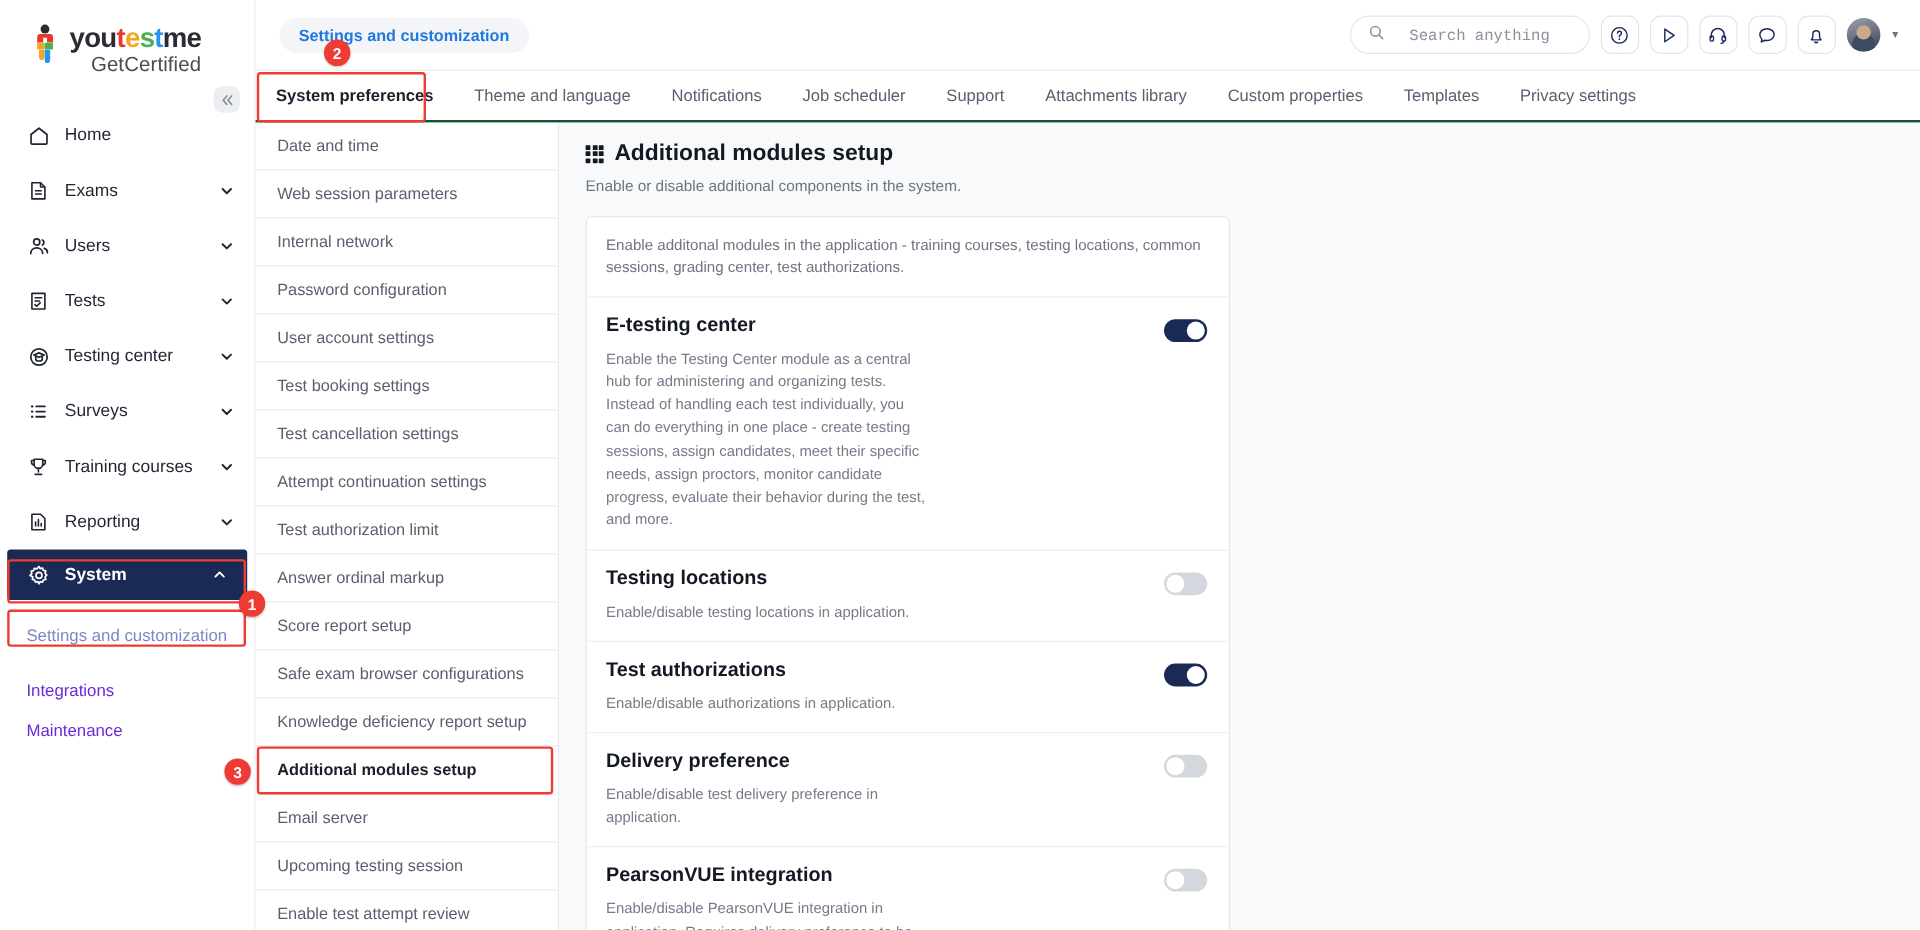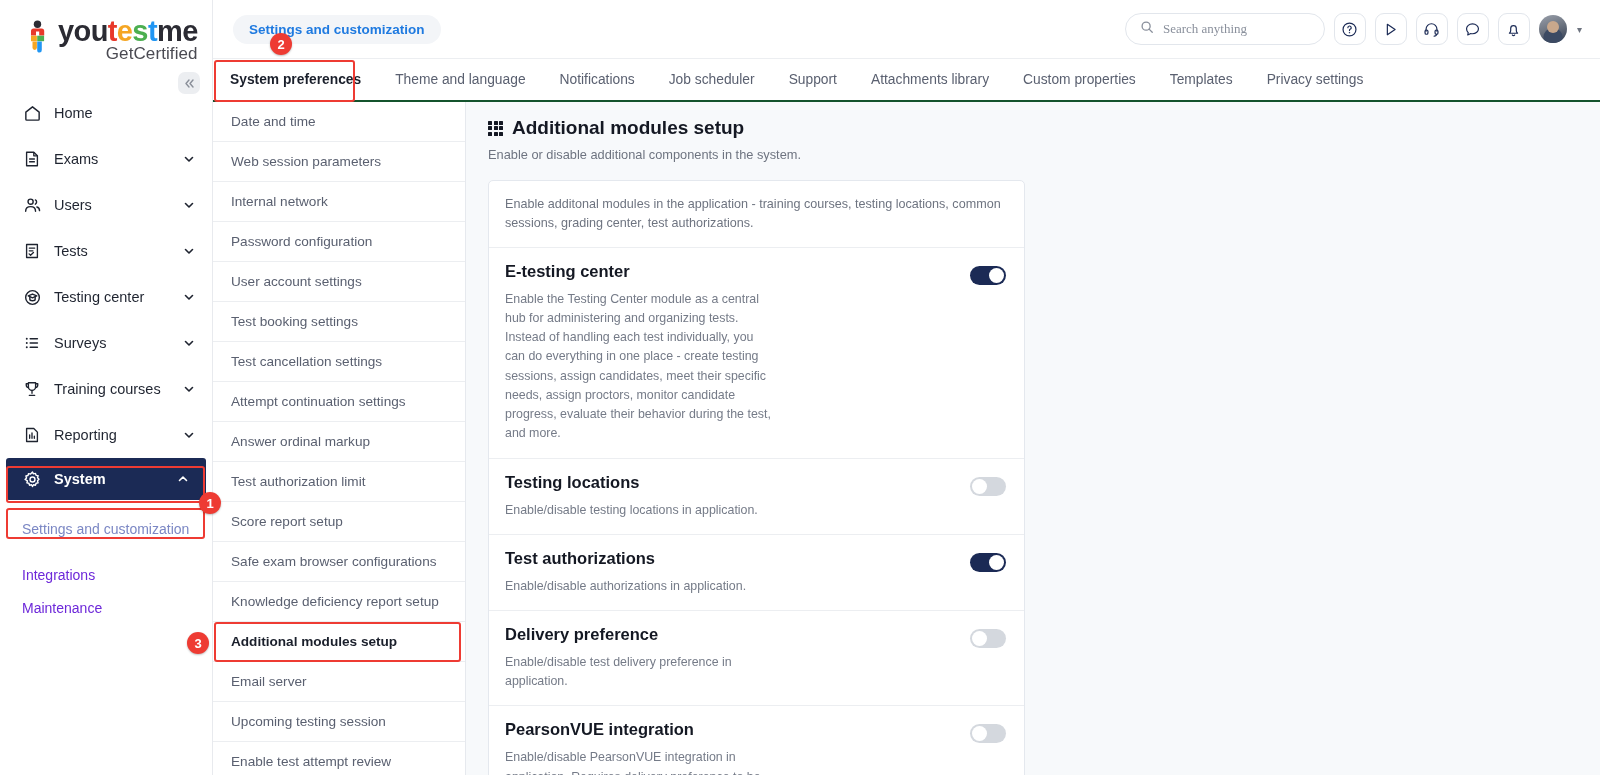--- a/index.html
+++ b/index.html
@@ -16,21 +16,21 @@
     width: 213px; min-width: 213px; height: 775px;
     background: #ffffff;
     border-right: 1px solid #e8eaee;
     position: relative;
     display: flex; flex-direction: column;
   }
   .logo-wrap { padding: 20px 0 0 22px; height: 66px; }
   .logo { display: flex; align-items: flex-start; }
   .logo-mark { width: 30px; height: 34px; position: relative; margin-right: 6px; flex: none; }
   .logo-text { display:flex; flex-direction: column; }
-  .logo-word { font-size: 29px; font-weight: 700; letter-spacing: -0.6px; line-height: 23px; }
+  .logo-word { font-size: 23px; font-weight: 700; letter-spacing: -0.6px; line-height: 23px; }
   .lw-you { color: #2b2b33; }
   .lw-t1 { color: #e8392b; }
   .lw-e  { color: #f5a623; }
   .lw-s  { color: #4caf50; }
   .lw-t2 { color: #2196f3; }
   .lw-me { color: #2b2b33; }
   .logo-sub { font-size: 17px; color: #4a4a52; text-align: right; margin-top: 1px; letter-spacing: .1px;}
 
   .collapse-btn {
     position: absolute; left: 178px; top: 72px;
@@ -84,21 +84,21 @@
     background: #f3f5f8; color: #1f7ae0; font-size: 13.5px; font-weight: 600;
     padding: 7px 16px; border-radius: 17px; cursor: pointer;
   }
   .topbar-right { margin-left: auto; display: flex; align-items: center; gap: 9px; }
   .search-box {
     width: 200px; height: 32px; border: 1px solid #e2e6ec; border-radius: 17px;
     display: flex; align-items: center; gap: 9px; padding: 0 14px; background: #fff;
   }
   .search-box input {
     border: none; outline: none; font-size: 13px; color: #6e7480;
-    font-family: Liberation Serif, serif; width: 140px; background: transparent;
+    font-family: Liberation Mono, monospace; width: 140px; background: transparent; text-align: center;
   }
   .search-box input::placeholder { color: #8a909c; }
   .icon-btn {
     width: 32px; height: 32px; border: 1px solid #e2e6ec; border-radius: 9px;
     background: #fff; display: flex; align-items: center; justify-content: center;
     cursor: pointer; color: #1b2a55;
   }
   .avatar {
     width: 28px; height: 28px; border-radius: 50%; overflow: hidden;
     background: linear-gradient(160deg,#9aa0ab 0%,#6f7682 45%,#2f3a50 100%);
@@ -481,24 +481,24 @@
         <div class="settings-item">
             <span>Test booking settings</span>
           </div>
         <div class="settings-item">
             <span>Test cancellation settings</span>
           </div>
         <div class="settings-item">
             <span>Attempt continuation settings</span>
           </div>
         <div class="settings-item">
+            <span>Test authorization limit</span>
+          </div>
+        <div class="settings-item">
             <span>Answer ordinal markup</span>
-          </div>
-        <div class="settings-item">
-            <span>Test authorization limit</span>
           </div>
         <div class="settings-item">
             <span>Score report setup</span>
           </div>
         <div class="settings-item">
             <span>Safe exam browser configurations</span>
           </div>
         <div class="settings-item">
             <span>Knowledge deficiency report setup</span>
           </div>

